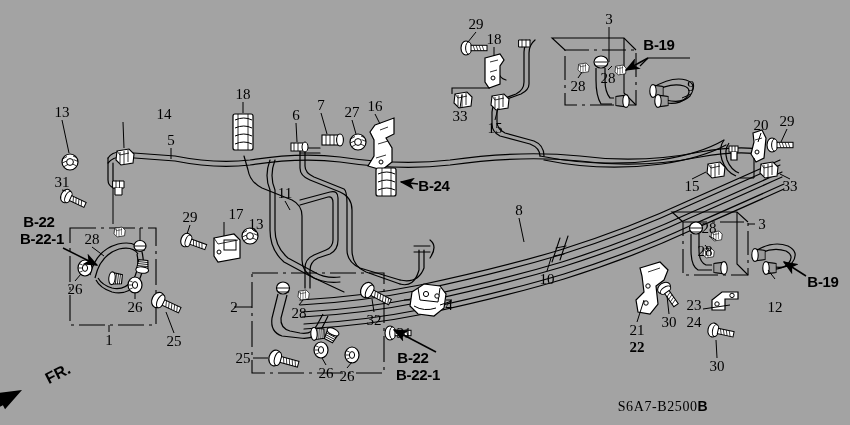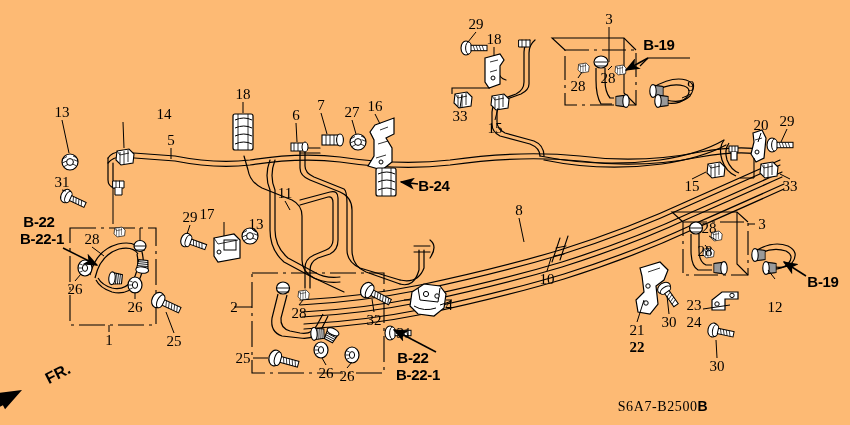--- a/index.html
+++ b/index.html
@@ -1,17 +1,17 @@
 <!DOCTYPE html>
 <html><head>
 <meta charset="utf-8">
 <style>
   html,body{margin:0;padding:0;background:#ffffff;}
   #page{
-    position:relative;width:850px;height:425px;background:#fdba74;
+    position:relative;width:850px;height:425px;background:#a3a3a3;
     font-family:"Liberation Serif", serif;overflow:hidden;
   }
   #art{position:absolute;left:0;top:0;width:850px;height:425px;}
   .lbl{
     position:absolute;font-family:"Liberation Serif", serif;
     font-size:15px;color:#000;white-space:nowrap;line-height:1;
     transform:translate(-50%,-50%);
   }
   .bold{
     position:absolute;font-family:"Liberation Sans", sans-serif;
@@ -517,21 +517,21 @@
       <div class="lbl" style="left: 352px; top: 112px;">27</div>
       <div class="lbl" style="left: 375px; top: 106px;">16</div>
       <div class="lbl" style="left: 460px; top: 116px;">33</div>
       <div class="lbl" style="left: 495px; top: 128px;">15</div>
       <div class="lbl" style="left: 761px; top: 125px;">20</div>
       <div class="lbl" style="left: 787px; top: 121px;">29</div>
       <div class="lbl" style="left: 692px; top: 186px;">15</div>
       <div class="lbl" style="left: 790px; top: 186px;">33</div>
       <div class="lbl" style="left: 62px; top: 182px;">31</div>
       <div class="lbl" style="left: 190px; top: 217px;">29</div>
-      <div class="lbl" style="left: 207px; top: 214px;">17</div>
+      <div class="lbl" style="left: 236px; top: 214px;">17</div>
       <div class="lbl" style="left: 256px; top: 224px;">13</div>
       <div class="lbl" style="left: 285px; top: 193px;">11</div>
       <div class="lbl" style="left: 519px; top: 210px;">8</div>
       <div class="lbl" style="left: 547px; top: 279px;">10</div>
       <div class="lbl" style="left: 92px; top: 239px;">28</div>
       <div class="lbl" style="left: 75px; top: 289px;">26</div>
       <div class="lbl" style="left: 135px; top: 307px;">26</div>
       <div class="lbl" style="left: 174px; top: 341px;">25</div>
       <div class="lbl" style="left: 109px; top: 340px;">1</div>
       <div class="lbl" style="left: 234px; top: 307px;">2</div>

